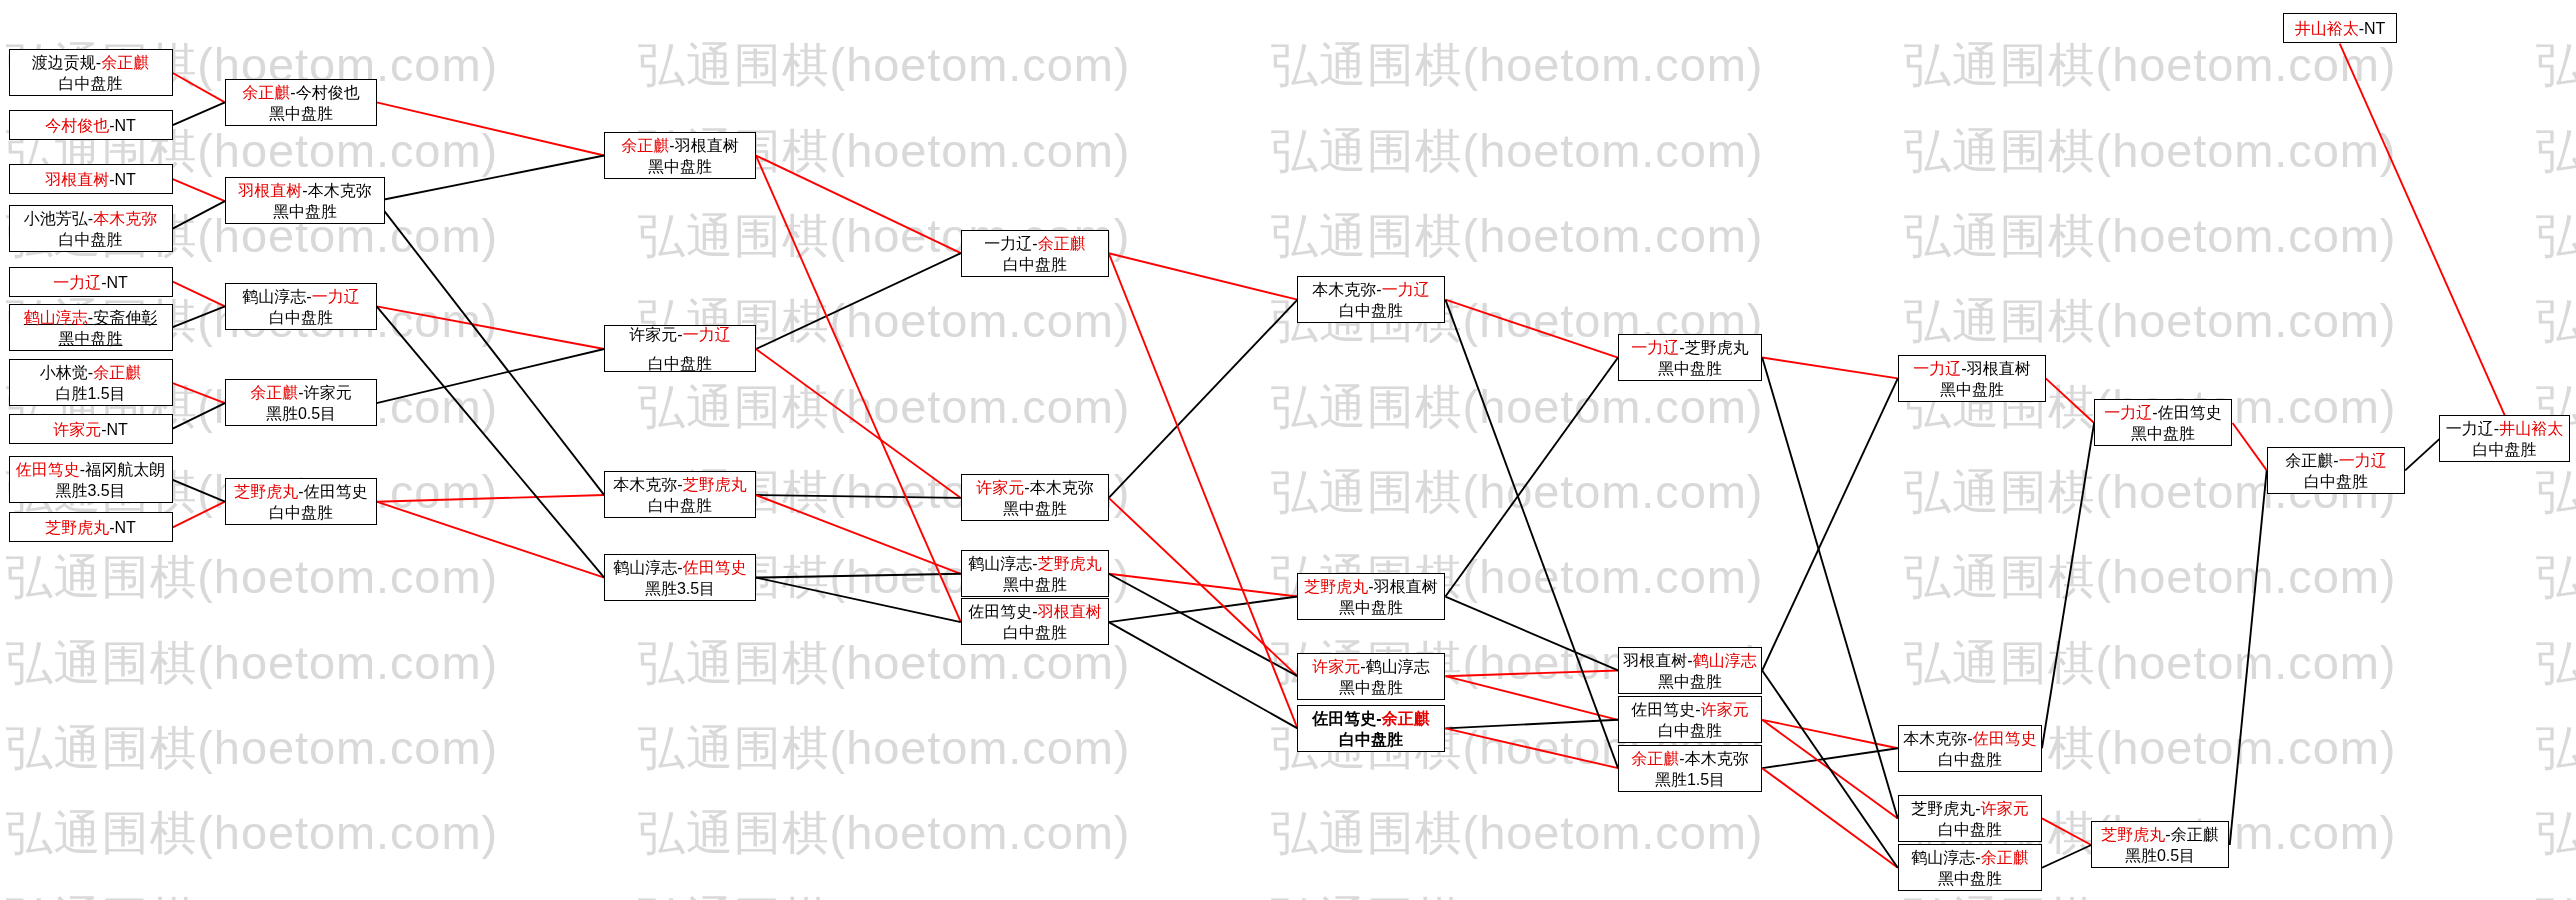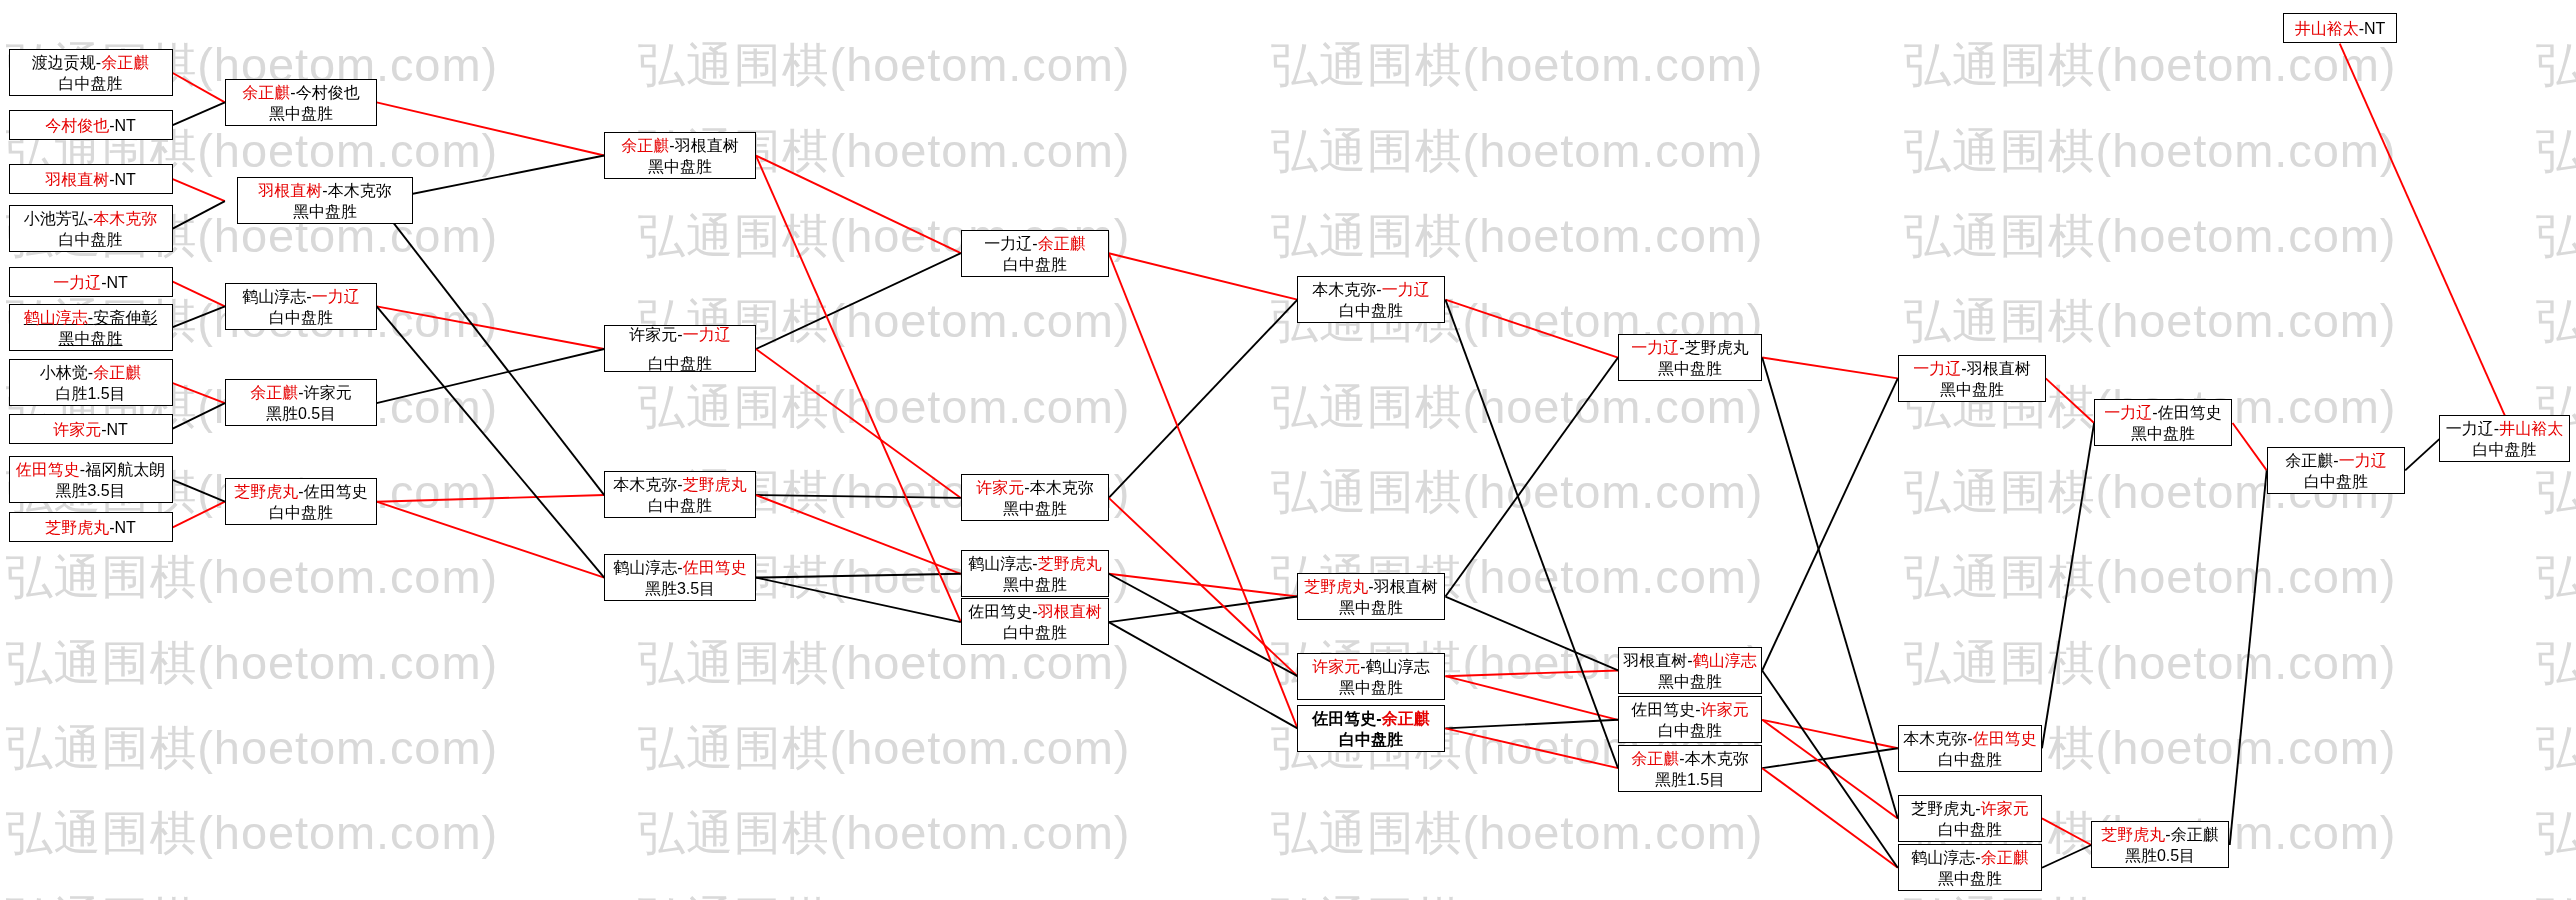--- a/index.html
+++ b/index.html
@@ -170,21 +170,21 @@
       <span class="ln"><span style="color: rgb(230, 0, 0);">佐田笃史</span><span style="color: rgb(0, 0, 0);">-</span><span style="color: rgb(0, 0, 0);">福冈航太朗</span></span>
       <span class="ln" style="color: rgb(0, 0, 0);">黑胜3.5目</span>
     </div>
     <div class="box" style="left: 8.5px; top: 512px; width: 164px; height: 30px; border-color: rgb(0, 0, 0);">
       <span class="ln"><span style="color: rgb(230, 0, 0);">芝野虎丸</span><span style="color: rgb(0, 0, 0);">-</span><span style="color: rgb(0, 0, 0);">NT</span></span>
     </div>
     <div class="box" style="left: 225px; top: 79px; width: 152px; height: 47px; border-color: rgb(0, 0, 0);">
       <span class="ln"><span style="color: rgb(230, 0, 0);">余正麒</span><span style="color: rgb(0, 0, 0);">-</span><span style="color: rgb(0, 0, 0);">今村俊也</span></span>
       <span class="ln" style="color: rgb(0, 0, 0);">黑中盘胜</span>
     </div>
-    <div class="box" style="left: 225px; top: 177px; width: 176px; height: 47px; border-color: rgb(0, 0, 0); margin-left: 12px;">
+    <div class="box" style="left: 225px; top: 177px; width: 160px; height: 47px; border-color: rgb(0, 0, 0);">
       <span class="ln"><span style="color: rgb(230, 0, 0);">羽根直树</span><span style="color: rgb(0, 0, 0);">-</span><span style="color: rgb(0, 0, 0);">本木克弥</span></span>
       <span class="ln" style="color: rgb(0, 0, 0);">黑中盘胜</span>
     </div>
     <div class="box" style="left: 225px; top: 283px; width: 152px; height: 47px; border-color: rgb(0, 0, 0);">
       <span class="ln"><span style="color: rgb(0, 0, 0);">鹤山淳志</span><span style="color: rgb(0, 0, 0);">-</span><span style="color: rgb(230, 0, 0);">一力辽</span></span>
       <span class="ln" style="color: rgb(0, 0, 0);">白中盘胜</span>
     </div>
     <div class="box" style="left: 225px; top: 379px; width: 152px; height: 47px; border-color: rgb(0, 0, 0);">
       <span class="ln"><span style="color: rgb(230, 0, 0);">余正麒</span><span style="color: rgb(0, 0, 0);">-</span><span style="color: rgb(0, 0, 0);">许家元</span></span>
       <span class="ln" style="color: rgb(0, 0, 0);">黑胜0.5目</span>

